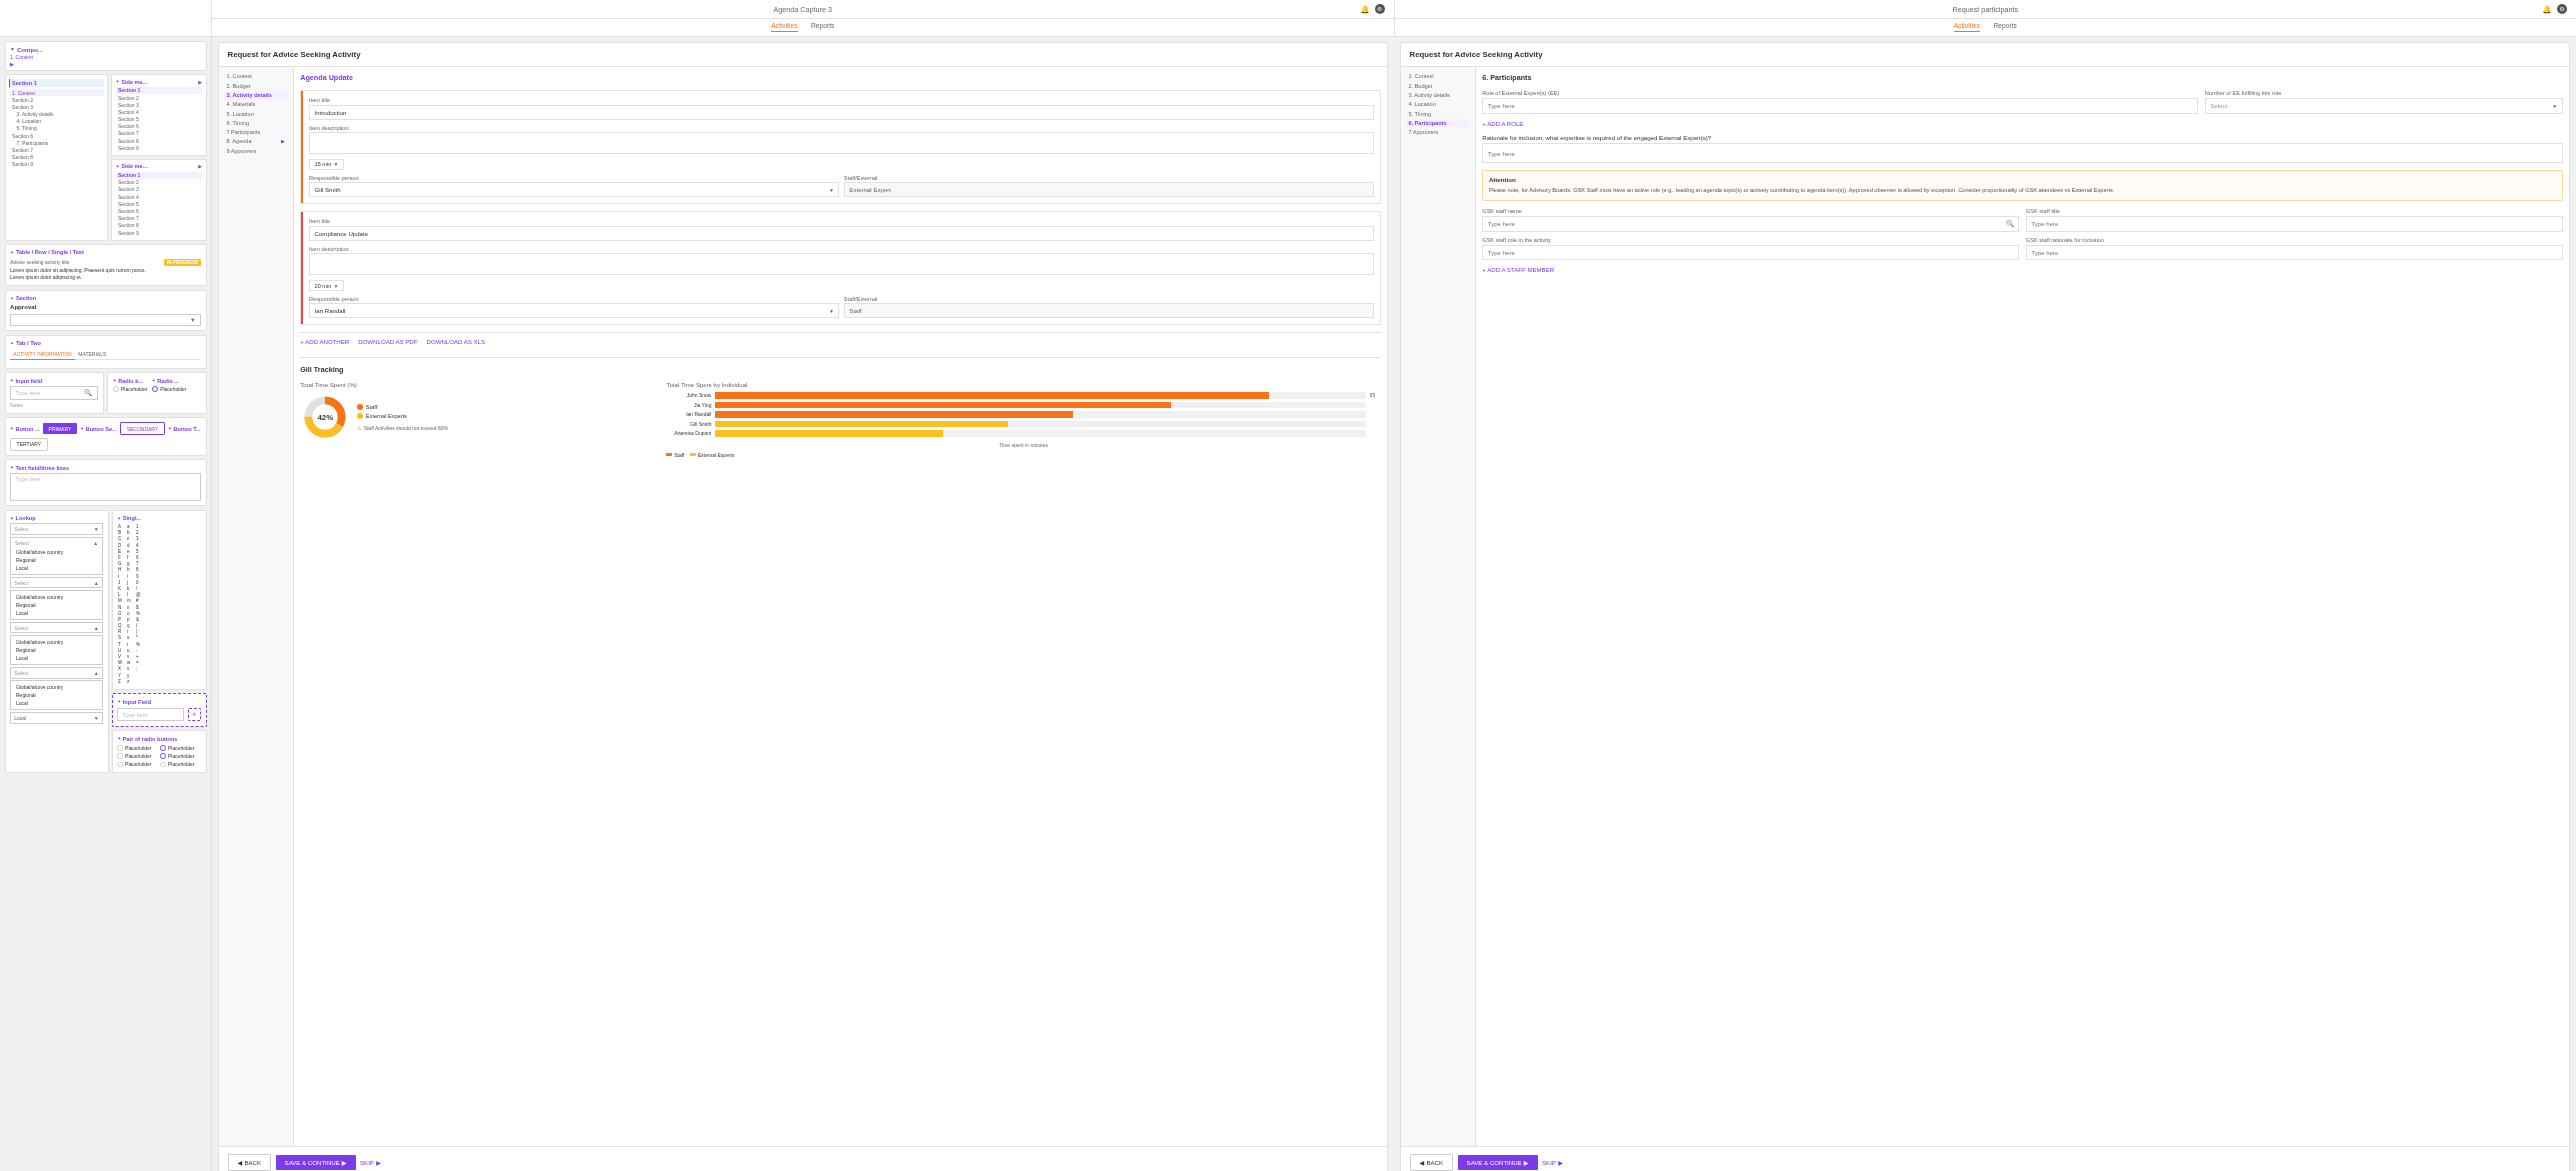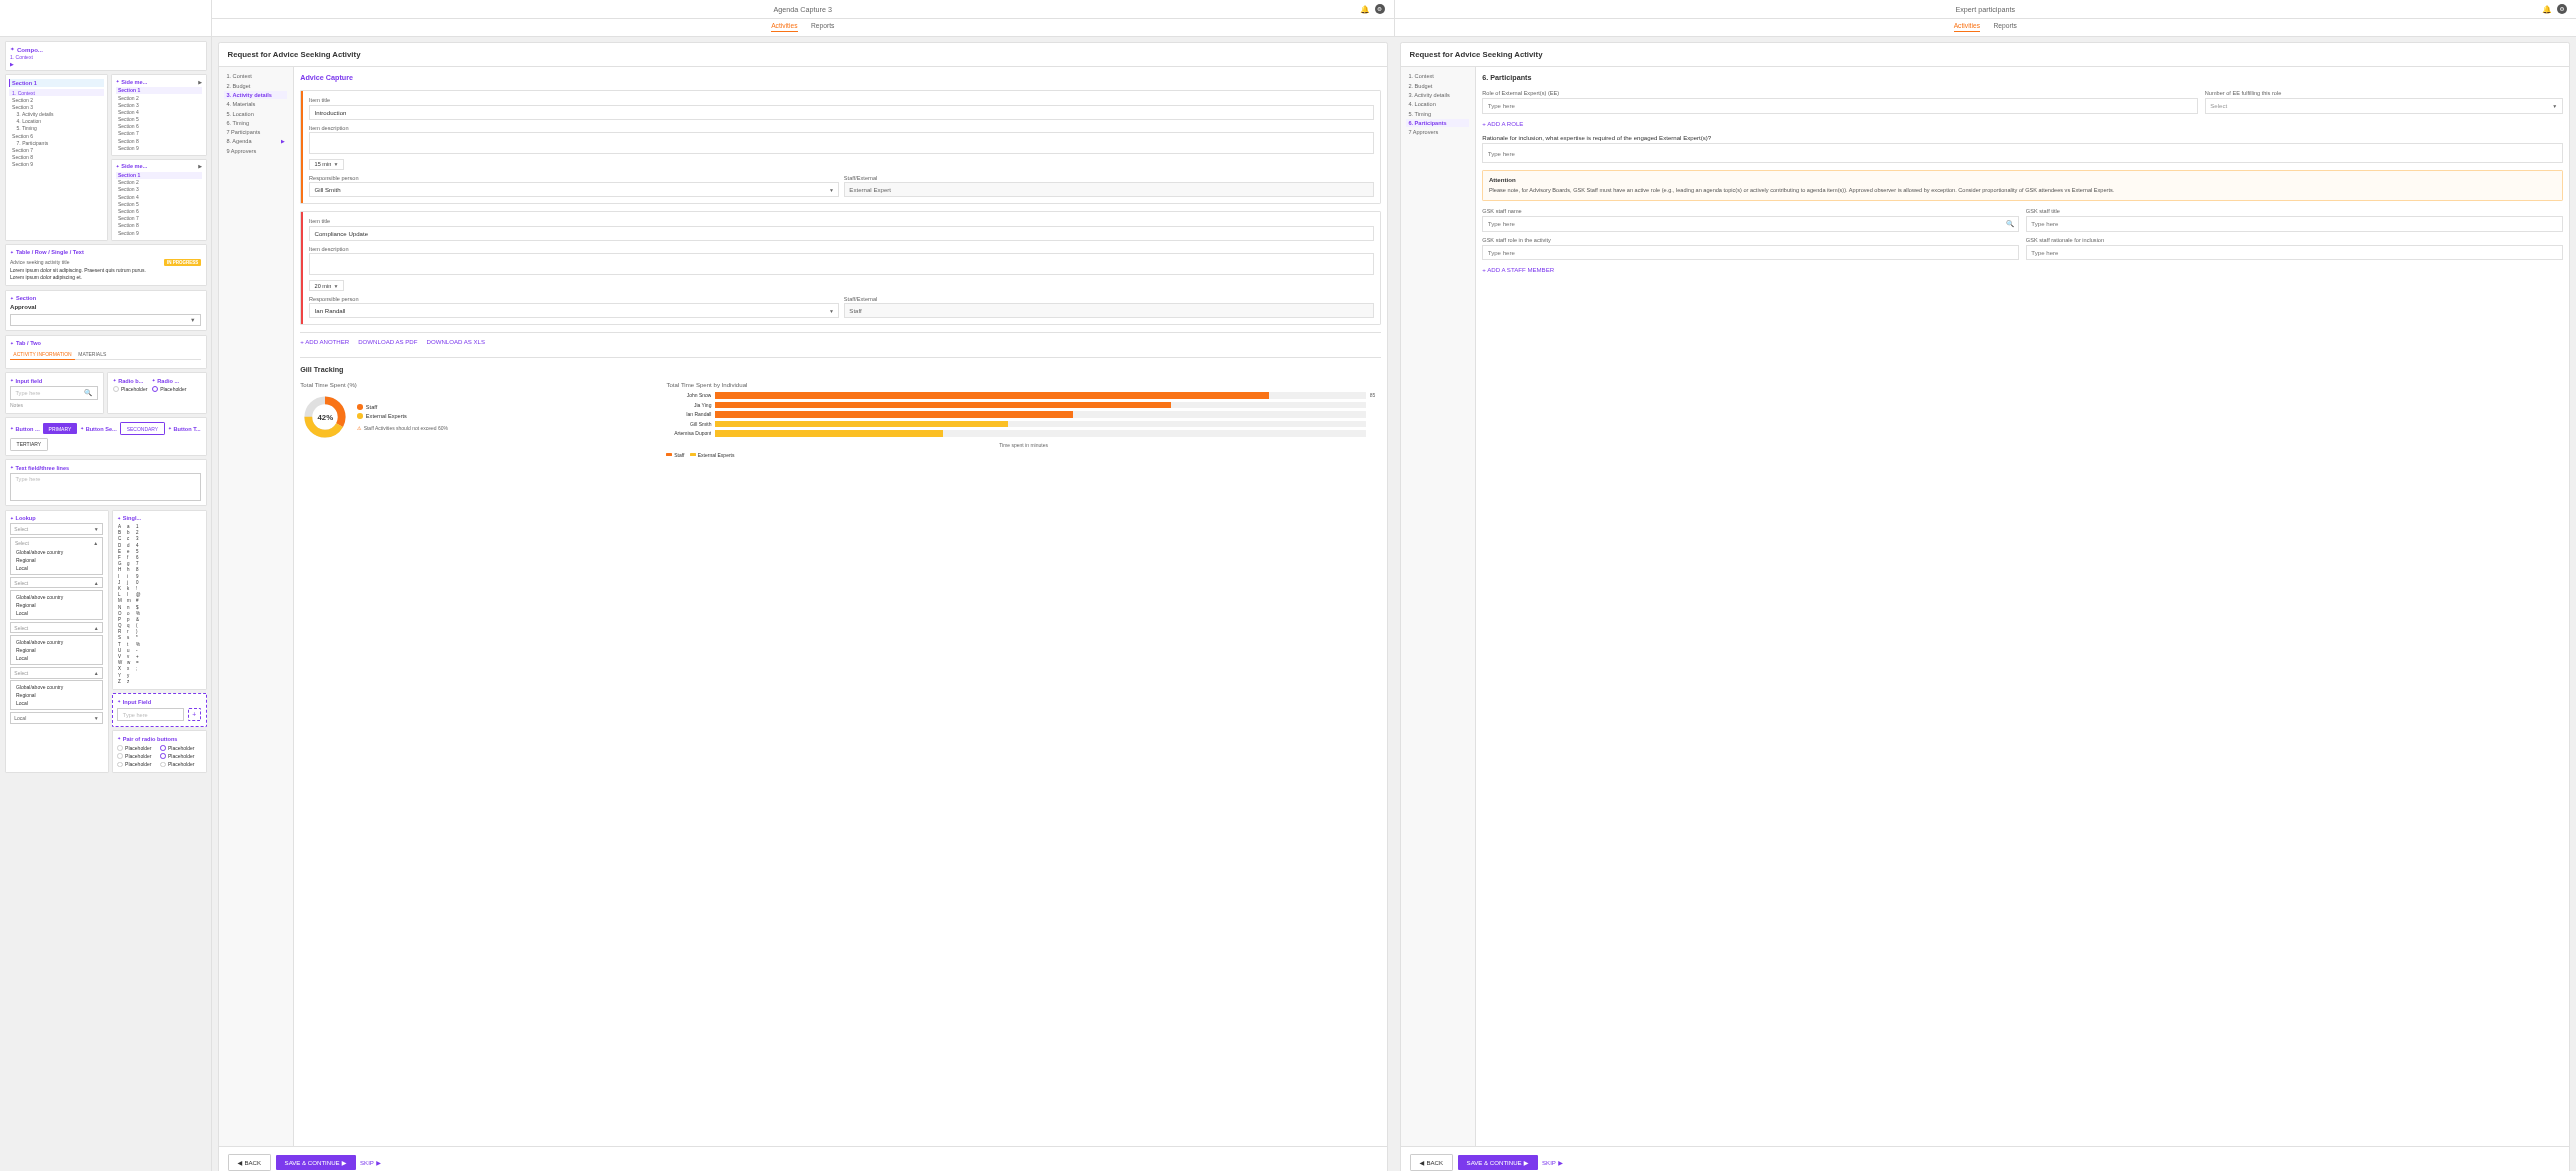--- a/index.html
+++ b/index.html
@@ -23,21 +23,21 @@
       </div>
     </div>
     <div style="display:flex; justify-content:center; gap:13.4px; padding:3.3px 9px;">
       <span style="font-size:6.7px; color:#f97316; border-bottom:1.1px solid #f97316; padding-bottom:2.2px; cursor:pointer;">Activities</span>
       <span style="font-size:6.7px; color:#666; padding-bottom:2.2px; cursor:pointer;">Reports</span>
     </div>
   </div>
 
   <div style="flex:1; display:flex; flex-direction:column;">
     <div style="display:flex; justify-content:center; padding:4.5px; border-bottom:0.6px solid #e0e0e0; position:relative;">
-      <span style="font-size:7.2px; color:#666;">Expert participants</span>
+      <span style="font-size:7.2px; color:#666;">Request participants</span>
       <div style="position:absolute; right:9px; top:50%; transform:translateY(-50%); display:flex; gap:4.5px; align-items:center;">
         <span style="font-size:7.8px; cursor:pointer;">🔔</span>
         <span style="font-size:7.8px; cursor:pointer; background:#555; color:white; border-radius:50%; width:10px; height:10px; display:flex; align-items:center; justify-content:center; font-size:5.6px;">⚙</span>
       </div>
     </div>
     <div style="display:flex; justify-content:center; gap:13.4px; padding:3.3px 9px;">
       <span style="font-size:6.7px; color:#f97316; border-bottom:1.1px solid #f97316; padding-bottom:2.2px; cursor:pointer;">Activities</span>
       <span style="font-size:6.7px; color:#666; padding-bottom:2.2px; cursor:pointer;">Reports</span>
     </div>
   </div>
@@ -443,21 +443,21 @@
           <div style="font-size:5.6px; padding:1.1px 2.2px; color:#666; margin-bottom:1.1px;">7 Participants</div>
           <div style="font-size:5.6px; padding:1.1px 2.2px; color:#666; margin-bottom:1.1px; display:flex; justify-content:space-between; align-items:center;">
             <span>8. Agenda</span>
             <span style="color:#7c3aed; font-size:5px;">▶</span>
           </div>
           <div style="font-size:5.6px; padding:1.1px 2.2px; color:#666;">9 Approvers</div>
         </div>
 
         <div style="flex:1; padding:6.7px; overflow-y:auto;">
 
-          <div style="font-size:7.2px; font-weight:bold; color:#7c3aed; margin-bottom:7.8px;">Advice Capture</div>
+          <div style="font-size:7.2px; font-weight:bold; color:#7c3aed; margin-bottom:7.8px;">Agenda Update</div>
 
           <div style="border:0.6px solid #e0e0e0; margin-bottom:7.8px; border-radius:1.1px; overflow:hidden;">
             <div style="display:flex;">
               <div style="width:2.2px; background:#f97316; flex-shrink:0;"></div>
               <div style="flex:1; padding:5.6px;">
                 <div style="margin-bottom:4.5px;">
                   <div style="font-size:5.6px; color:#666; margin-bottom:1.7px;">Item title</div>
                   <div style="border:0.6px solid #e0e0e0; padding:3.3px 4.5px; font-size:6.1px; background:white; min-height:15.6px;">Introduction</div>
                 </div>
                 <div style="margin-bottom:4.5px;">

